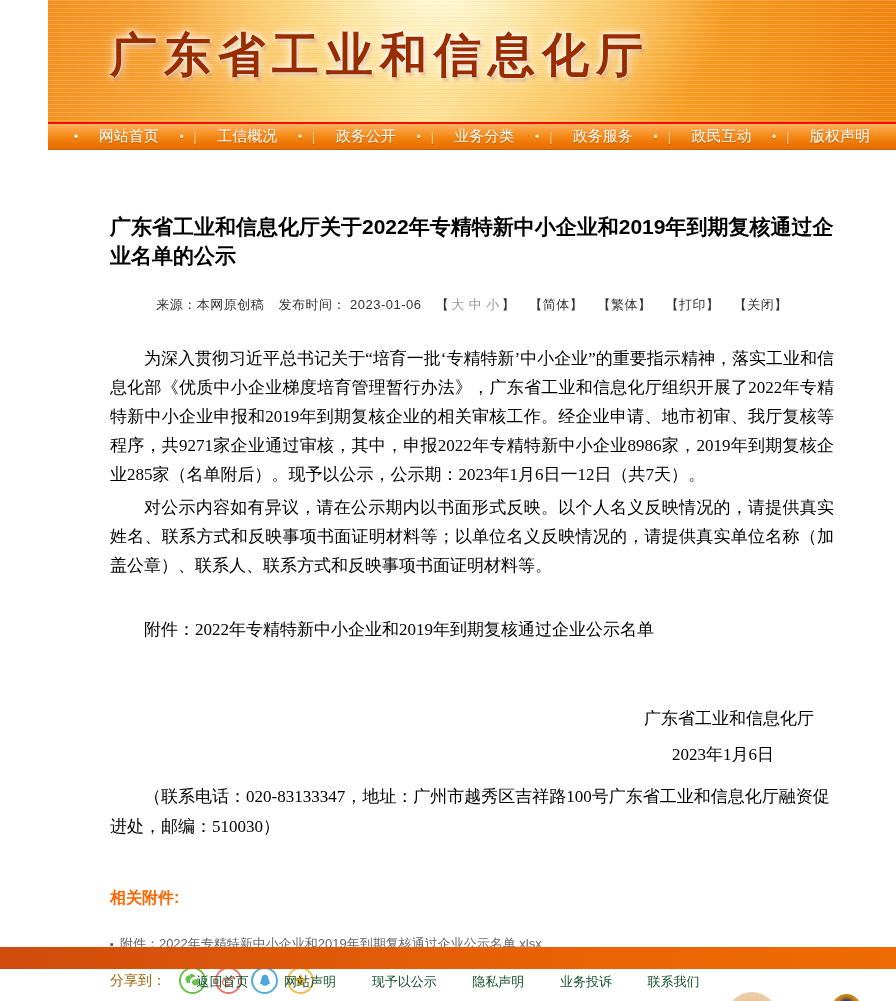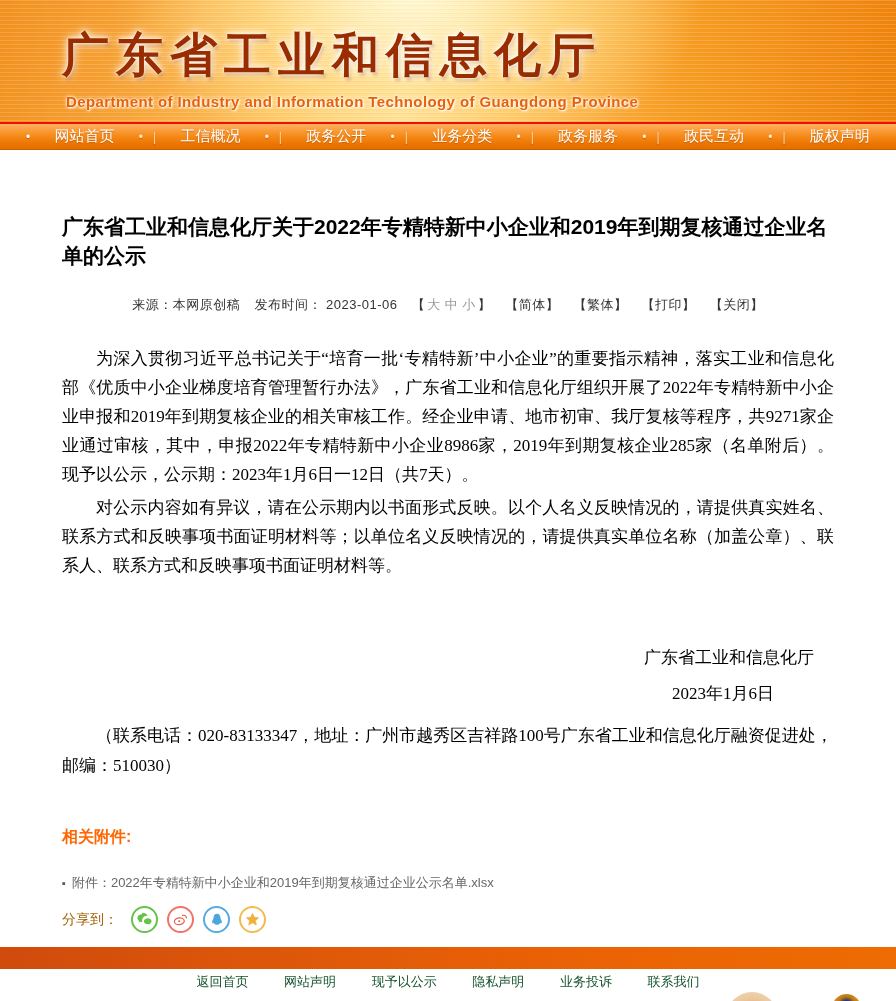--- a/index.html
+++ b/index.html
@@ -1,20 +1,21 @@
 <!DOCTYPE html>
 <html><head>
 <meta charset="utf-8">
 <style>
   * { margin:0; padding:0; box-sizing:border-box; }
   html,body { background:#ffffff; }
   .page {
     position:relative; width:896px; height:1001px; margin:0 auto;
     background:#fff; overflow:hidden;
     font-family:"Liberation Sans", sans-serif;
+    padding-left:48px;
   }
 
   
   .banner {
     position:relative; height:122px; overflow:hidden;
     background:
       radial-gradient(ellipse 420px 260px at 46% -8%, rgba(255,252,220,0.95) 0%, rgba(255,230,150,0.55) 38%, rgba(255,200,90,0) 70%),
       linear-gradient(100deg, #f2911f 0%, #f7a437 16%, #ffc866 34%, #ffe09a 46%, #ffc15a 58%, #f79c22 76%, #ee820c 100%);
   }
   .banner::after {
@@ -123,21 +124,20 @@
     cursor:pointer;
   }
 </style>
 </head>
 <body>
 
 <div class="page">
 
   <div class="banner">
     <div class="banner-title">广东省工业和信息化厅</div>
-    <div class="banner-sub">Department of Industry and Information Technology of Guangdong Province</div>
   </div>
 
   <div class="nav">
     <span class="nav-lead">•</span>
     <a>网站首页</a>
     <span class="nav-sep">
         <span>•</span>
         <span class="pipe">|</span>
       </span>
     <a>工信概况</a>
@@ -179,20 +179,21 @@
       <span class="ctl">【繁体】</span>
       <span class="ctl">【打印】</span>
       <span class="ctl">【关闭】</span>
     </div>
 
     <div class="body-text">
       <p>为深入贯彻习近平总书记关于“培育一批‘专精特新’中小企业”的重要指示精神，落实工业和信息化部《优质中小企业梯度培育管理暂行办法》，广东省工业和信息化厅组织开展了2022年专精特新中小企业申报和2019年到期复核企业的相关审核工作。经企业申请、地市初审、我厅复核等程序，共9271家企业通过审核，其中，申报2022年专精特新中小企业8986家，2019年到期复核企业285家（名单附后）。现予以公示，公示期：2023年1月6日一12日（共7天）。</p>
       <p>对公示内容如有异议，请在公示期内以书面形式反映。以个人名义反映情况的，请提供真实姓名、联系方式和反映事项书面证明材料等；以单位名义反映情况的，请提供真实单位名称（加盖公章）、联系人、联系方式和反映事项书面证明材料等。</p>
     </div>
 
+    <div class="attach-line">附件：2022年专精特新中小企业和2019年到期复核通过企业公示名单</div>
 
     <div class="signature">广东省工业和信息化厅</div>
     <div class="sig-date">2023年1月6日</div>
     <div class="contact">（联系电话：020-83133347，地址：广州市越秀区吉祥路100号广东省工业和信息化厅融资促进处，邮编：510030）</div>
 
     <div class="related">
       <div class="related-h">相关附件:</div>
       <div class="related-item">
         <span class="blt">▪</span><span>附件：2022年专精特新中小企业和2019年到期复核通过企业公示名单.xlsx</span>
       </div>

